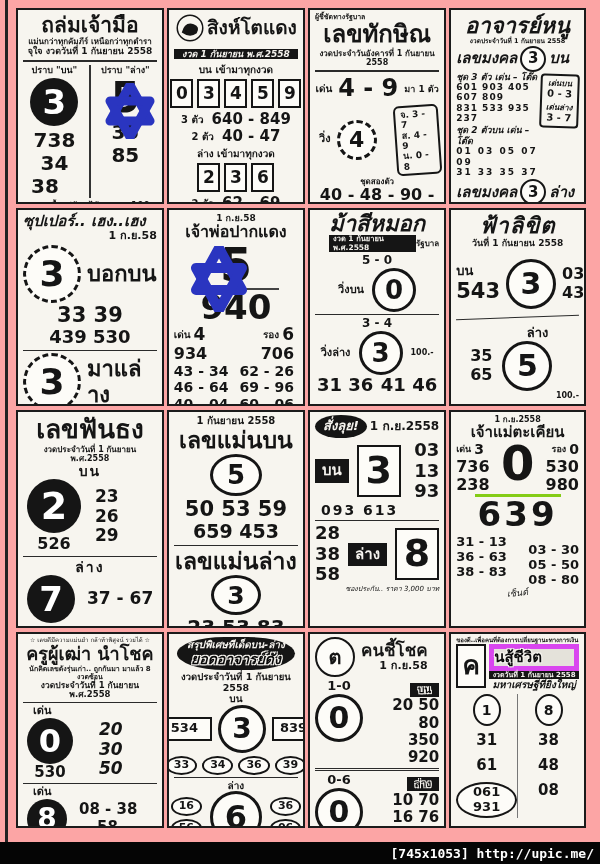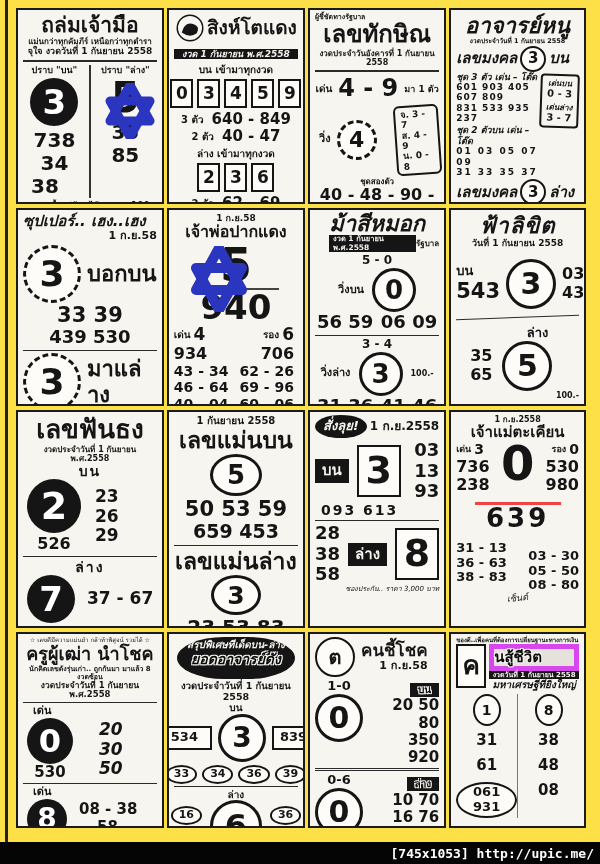--- a/index.html
+++ b/index.html
@@ -1,18 +1,18 @@
 <!DOCTYPE html>
 <html><head>
 <meta charset="utf-8">
 <style>
   html,body{margin:0;padding:0;}
   body{width:600px;height:864px;background:#111;position:relative;overflow:hidden;
        font-family:"DejaVu Sans",sans-serif;color:#151515;}
-  .sheet{position:absolute;left:0;top:0;width:600px;height:842px;background:#fde047;
+  .sheet{position:absolute;left:0;top:0;width:600px;height:842px;background:#fca5a5;
          box-sizing:border-box;padding:8px 14px 4px 16px;}
   .scan-edge{position:absolute;left:5px;top:0;width:3px;height:842px;background:#222;}
   .grid{display:grid;width:100%;height:100%;
         grid-template-columns:1.07fr 1fr 1fr 0.99fr;
         grid-template-rows:196px 198px 218px 196px;gap:4px 3px;}
   .cell{border:2px solid #1b1b1b;background:#f7f5ef;box-sizing:border-box;
         padding:3px 5px;position:relative;overflow:hidden;line-height:1.15;}
   .b{font-weight:bold}.c{text-align:center}.r{text-align:right}
   .row{display:flex;align-items:center}
   .sb{justify-content:space-between}
@@ -231,24 +231,20 @@
     <div class="c b" style="font-size:22px;font-style:italic;line-height:1">ม้าสีหมอก</div>
     <div class="row sb">
       <span class="badge" style="font-size:7.5px;padding:0 4px;margin-left:14px">งวด 1 กันยายน พ.ศ.2558</span>
       <span class="b" style="font-size:8px">รัฐบาล</span>
     </div>
     <div class="c b" style="font-size:12px;margin-top:2px">5 - 0</div>
     <div class="row ctr" style="gap:8px">
       <span class="b" style="font-size:11px">วิ่งบน</span>
       <span class="circ" style="width:38px;height:38px;font-size:26px">0</span>
     </div>
-    <div class="row sb" style="padding:0 2px">
-      <span class="b" style="font-size:18px">56  59</span>
-      <span class="b" style="font-size:18px">06  09</span>
-    </div>
     <div class="hr1"></div>
     <div class="c b" style="font-size:12px">3 - 4</div>
     <div class="row ctr" style="gap:8px">
       <span class="b" style="font-size:11px">วิ่งล่าง</span>
       <span class="circ" style="width:38px;height:38px;font-size:26px">3</span>
       <span class="b" style="font-size:8px">100.-</span>
     </div>
     <div class="row sb" style="padding:0 2px">
       <span class="b" style="font-size:18px">31  36</span>
       <span class="b" style="font-size:18px">41  46</span>
@@ -364,21 +360,21 @@
       <div class="b" style="font-size:48px;line-height:0.95;font-weight:900">0</div>
       <div style="flex:1;text-align:right">
         <div class="row" style="justify-content:flex-end;gap:3px">
               <span class="b" style="font-size:9px">รอง</span>
               <span class="b" style="font-size:14px">0</span>
             </div>
         <div class="b" style="font-size:16px">530</div>
         <div class="b" style="font-size:16px">980</div>
       </div>
     </div>
-    <div class="c b" style="font-size:26px;border-top:3px solid #ef4444;width:70%;margin:8px auto;line-height:1.05;letter-spacing:3px">639</div>
+    <div class="c b" style="font-size:34px;border-top:3px solid #84cc16;width:70%;margin:0 auto;line-height:1.05;letter-spacing:3px">639</div>
     <div class="row sb" style="align-items:flex-start;margin-top:2px">
       <div>
         <div class="b" style="font-size:13px">31 - 13</div>
         <div class="b" style="font-size:13px">36 - 63</div>
         <div class="b" style="font-size:13px">38 - 83</div>
       </div>
       <div style="text-align:right;margin-top:8px">
         <div class="b" style="font-size:13px">03 - 30</div>
         <div class="b" style="font-size:13px">05 - 50</div>
         <div class="b" style="font-size:13px">08 - 80</div>
@@ -410,21 +406,21 @@
     <div class="row" style="gap:12px;padding-left:4px">
       <div class="disc" style="width:40px;height:40px;font-size:28px">8</div>
       <div>
         <div class="b" style="font-size:15px">08 - 38</div>
         <div class="b" style="font-size:15px;padding-left:18px">58</div>
       </div>
     </div>
   </div>
 
   <div class="cell">
-    <div class="badge c" style="display:block;border-radius:48%/60%;padding:2px 4px 12px;width:88%;margin:0 auto">
+    <div class="badge c" style="display:block;border-radius:48%/60%;padding:2px 4px 3px;width:88%;margin:0 auto">
       <div class="b" style="font-size:10px;font-style:italic">สรุปพิเศษทีเด็ดบน-ล่าง</div>
       <div class="b outline-txt" style="font-size:14px;font-style:italic">ยอดอาจารย์ดัง</div>
     </div>
     <div class="c b" style="font-size:9.5px;margin-top:2px">งวดประจำวันที่ 1 กันยายน 2558</div>
     <div class="c b" style="font-size:10px">บน</div>
     <div class="row ctr" style="gap:6px">
       <span class="dbox" style="padding:1px 12px;font-size:13px;height:18px">534</span>
       <span class="circ" style="width:42px;height:42px;font-size:28px">3</span>
       <span class="dbox" style="padding:1px 6px;font-size:13px;height:18px">839</span>
     </div>

